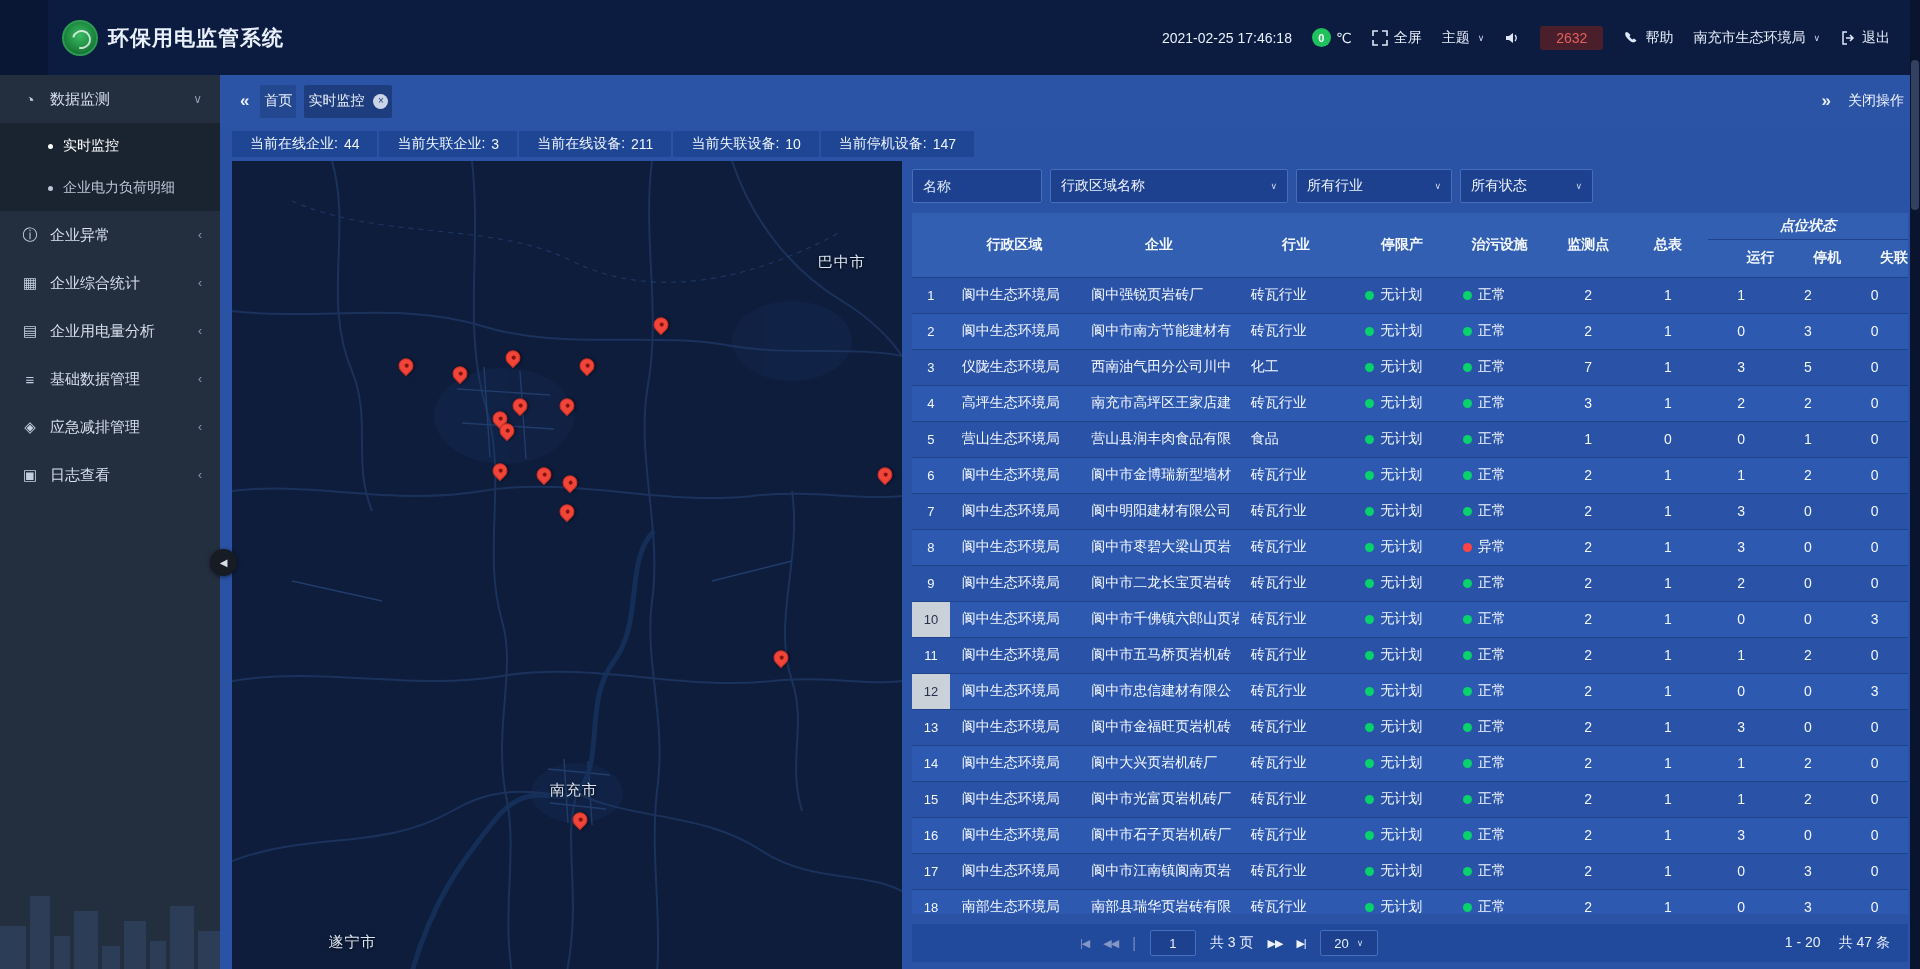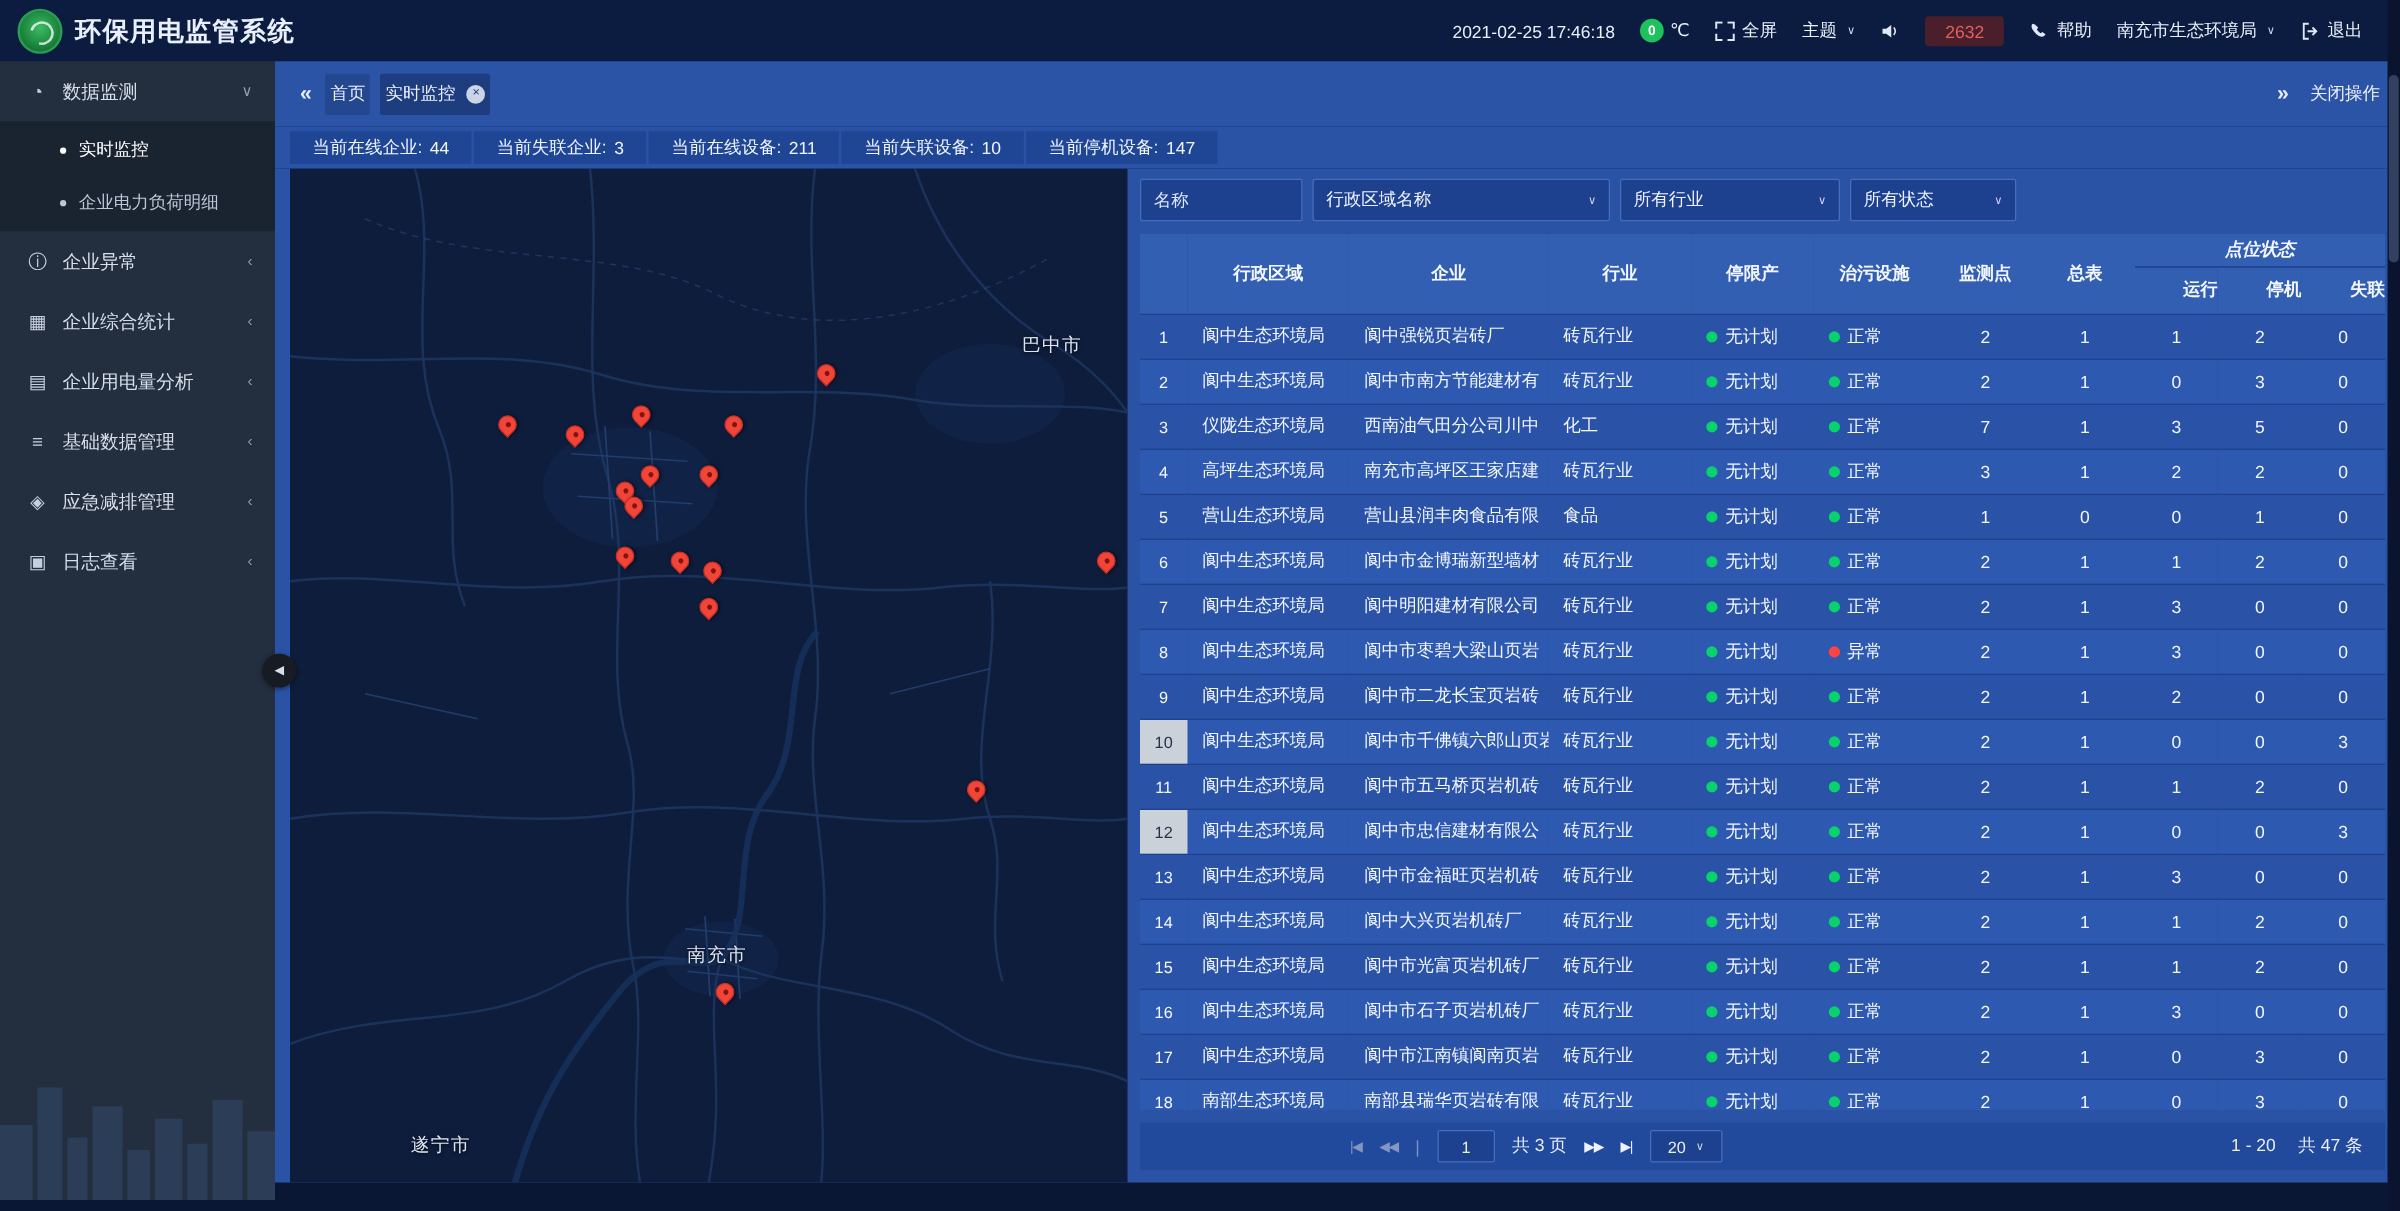--- a/index.html
+++ b/index.html
@@ -1,20 +1,20 @@
 <!DOCTYPE html>
 <html><head>
 <meta charset="utf-8">
 <style>
   * { margin:0; padding:0; box-sizing:border-box; }
   html { background:#060d20; }
   body { width:1920px; height:969px; overflow:hidden; background:#0a1734; font-family:"Liberation Sans","DejaVu Sans",sans-serif; position:relative; }
 
   
-  .header { height:49px; background:#0b1c40; display:flex; align-items:center; padding:0 30px 0 14px; color:#e9effb; }
+  .header { height:75px; background:#0b1c40; display:flex; align-items:center; padding:0 30px 0 14px; color:#e9effb;margin-left:48px; }
   .logo { width:36px; height:36px; border-radius:50%; background:radial-gradient(circle at 50% 42%, #3dbb63 0%, #1d8a40 55%, #0c5a24 100%); border:2px solid #2c9a52; margin-right:10px; position:relative; flex-shrink:0; }
   .logo::after { content:''; position:absolute; left:8px; top:8px; width:15px; height:15px; border-radius:50%; border:2px solid rgba(255,255,255,.75); border-left-color:transparent; transform:rotate(-30deg); }
   .app-title { font-size:21px; font-weight:bold; letter-spacing:1px; }
   .header-right { margin-left:auto; display:flex; align-items:center; gap:20px; font-size:14px; white-space:nowrap; }
   .h-item { display:flex; align-items:center; gap:6px; cursor:pointer; }
   .icon16 { width:16px; height:16px; display:block; }
   .temp-wrap { display:flex; align-items:center; gap:5px; }
   .temp-circle { width:19px; height:19px; border-radius:50%; background:#1fc15c; color:#fff; font-size:11px; display:flex; align-items:center; justify-content:center; font-weight:bold; }
   .notice-pill { background:#4a1f2b; color:#e2605e; padding:4px 16px; border-radius:3px; font-size:14px; cursor:pointer; }
   .caret { font-size:9px; color:#cdd8ef; margin-left:2px; }
@@ -58,21 +58,21 @@
   .pin::after { content:''; position:absolute; left:4.5px; top:4.5px; width:4px; height:4px; border-radius:50%; background:rgba(110,12,6,.85); }
   .city-label { position:absolute; transform:translate(-50%,-50%); color:#dde6f5; font-size:15px; letter-spacing:1px; text-shadow:0 1px 3px rgba(0,0,0,.85); z-index:4; }
   .map-collapse { position:absolute; left:-10px; top:388px; width:27px; height:27px; border-radius:50%; background:#171b23; color:#d6dce8; display:flex; align-items:center; justify-content:center; font-size:10px; cursor:pointer; z-index:6; box-shadow:0 1px 4px rgba(0,0,0,.5); }
 
   
   .right-panel { flex:1; display:flex; flex-direction:column; padding:8px 0 10px 10px; min-width:0; }
   .filters { display:flex; gap:8px; height:34px; flex-shrink:0; }
   .f-input { width:130px; height:34px; background:#1d418f; border:1px solid #446fbd; border-radius:2px; color:#fff; font-size:14px; padding:0 10px; outline:none; font-family:inherit; }
   .f-input::placeholder { color:#dde6f8; opacity:1; }
   .f-select { height:34px; background:#1d418f; border:1px solid #446fbd; border-radius:2px; color:#eef3fd; font-size:14px; display:flex; align-items:center; justify-content:space-between; padding:0 10px; cursor:pointer; }
-  .w-region { width:238px;align-items:center; } .w-industry { width:176px; } .w-status { width:133px; }
+  .w-region { width:238px;align-items:center; } .w-industry { width:156px; } .w-status { width:133px; }
 
   .table-wrap { flex:1; overflow:hidden; margin-top:10px; }
   table { width:100%; border-collapse:collapse; table-layout:fixed; color:#f3f7ff; }
   th, td { white-space:nowrap; overflow:hidden; }
   thead th { background:#335fb2; font-size:14px; border-bottom:1px solid rgba(16,42,100,.4); }
   .th-main { height:64px; font-weight:bold; text-align:center; }
   .th-group { height:26px; font-weight:bold; font-style:italic; text-align:center; }
   .th-sub { height:38px; font-weight:bold; text-align:right; }
   tbody td { height:36px; font-size:14px; border-bottom:1px solid rgba(16,42,100,.4); }
   tbody tr:nth-child(odd) td { background:#2a52a7; }
@@ -302,21 +302,21 @@
             <div class="pin" style="left: 43%; top: 31%;"></div>
             <div class="pin" style="left: 50%; top: 31%;"></div>
             <div class="pin" style="left: 41%; top: 34%;"></div>
             <div class="pin" style="left: 40%; top: 39%;"></div>
             <div class="pin" style="left: 46.5%; top: 39.5%;"></div>
             <div class="pin" style="left: 50.5%; top: 40.5%;"></div>
             <div class="pin" style="left: 50%; top: 44%;"></div>
             <div class="pin" style="left: 97.5%; top: 39.5%;"></div>
             <div class="pin" style="left: 82%; top: 62%;"></div>
             <div class="pin" style="left: 52%; top: 82%;"></div>
-            <div class="city-label" style="left: 91%; top: 12.4%; margin-top: 40px;">巴中市</div>
+            <div class="city-label" style="left: 91%; top: 12.4%;">巴中市</div>
             <div class="city-label" style="left: 51%; top: 77.6%;">南充市</div>
             <div class="city-label" style="left: 18%; top: 96.3%;">遂宁市</div>
           </div>
       </div>
 
       <div class="right-panel">
 
         <div class="filters">
           <input class="f-input" placeholder="名称" style="">
           <div class="f-select w-region">

